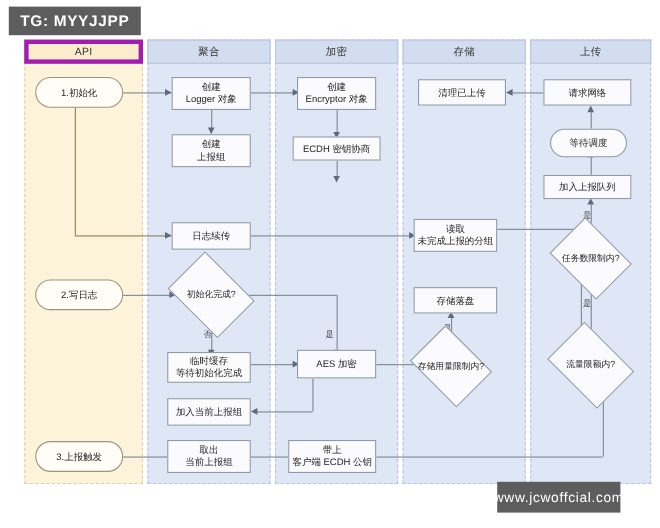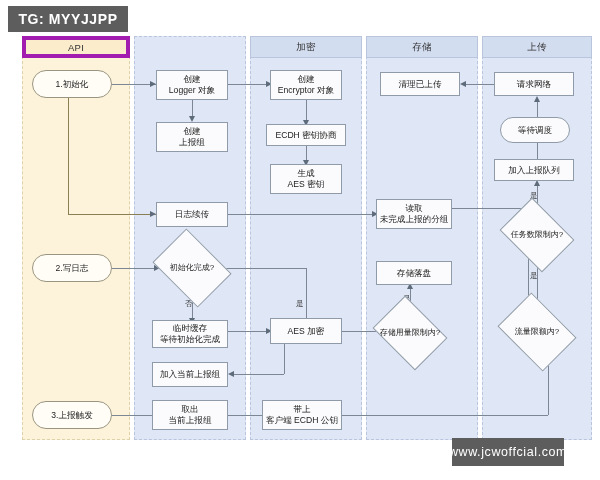--- a/index.html
+++ b/index.html
@@ -61,20 +61,23 @@
 
   <div class="lane api" style="left:22px;  top:36px; width:108px; height:404px;"></div>
   <div class="lane blue" style="left:134px; top:36px; width:112px; height:404px;"></div>
   <div class="lane blue" style="left:250px; top:36px; width:112px; height:404px;"></div>
   <div class="lane blue" style="left:366px; top:36px; width:112px; height:404px;"></div>
   <div class="lane blue" style="left:482px; top:36px; width:110px; height:404px;"></div>
 
   <div class="lane-head api" style="left:22px;  top:36px; width:108px; height:22px;">
       <span>API</span>
     </div>
+  <div class="lane-head blue" style="left:134px; top:36px; width:112px; height:22px;">
+      <span>聚合</span>
+    </div>
   <div class="lane-head blue" style="left:250px; top:36px; width:112px; height:22px;">
       <span>加密</span>
     </div>
   <div class="lane-head blue" style="left:366px; top:36px; width:112px; height:22px;">
       <span>存储</span>
     </div>
   <div class="lane-head blue" style="left:482px; top:36px; width:110px; height:22px;">
       <span>上传</span>
     </div>
 
@@ -190,24 +193,20 @@
     <span class="ln">当前上报组</span>
   </div>
 
   <div class="node" style="left:270px; top:70px; width:72px; height:30px;">
     <span class="ln">创建</span>
     <span class="ln">Encryptor 对象</span>
   </div>
   <div class="node" style="left:266px; top:124px; width:80px; height:22px;">
     <span class="ln">ECDH 密钥协商</span>
   </div>
-  <div class="node" style="left:270px; top:164px; width:72px; height:30px;">
-    <span class="ln">生成</span>
-    <span class="ln">AES 密钥</span>
-  </div>
   <div class="node" style="left:270px; top:318px; width:72px; height:26px;">
     <span class="ln">AES 加密</span>
   </div>
   <div class="node" style="left:262px; top:400px; width:80px; height:30px;">
     <span class="ln">带上</span>
     <span class="ln">客户端 ECDH 公钥</span>
   </div>
 
   <div class="node" style="left:376px; top:199px; width:76px; height:30px;">
     <span class="ln">读取</span>

